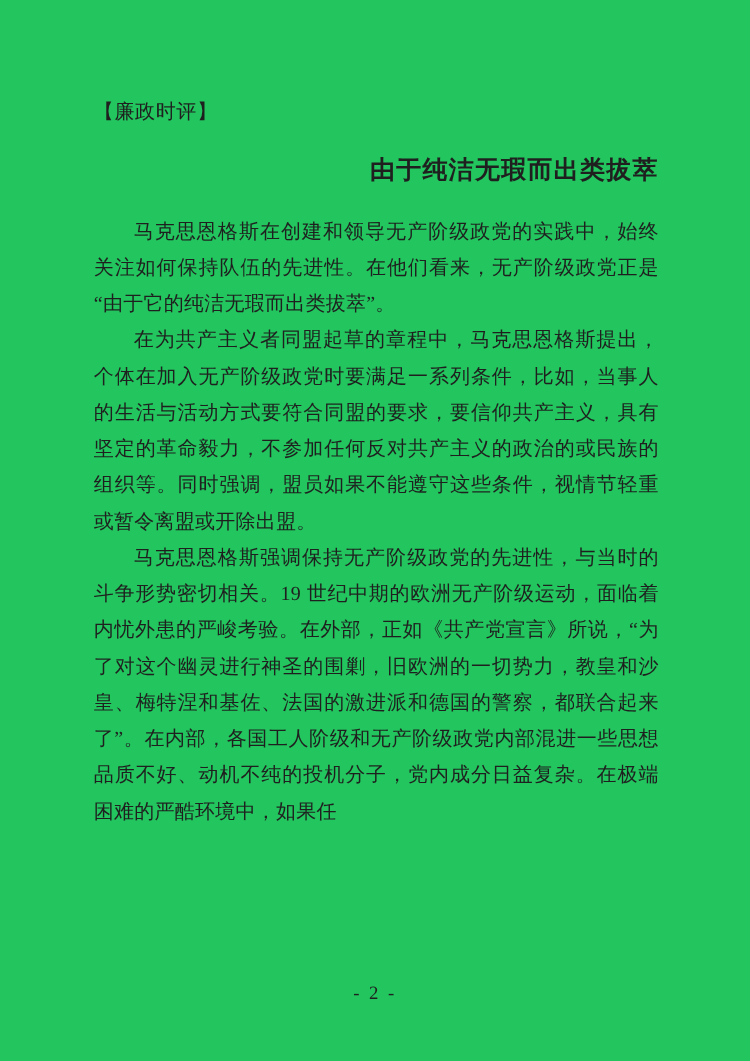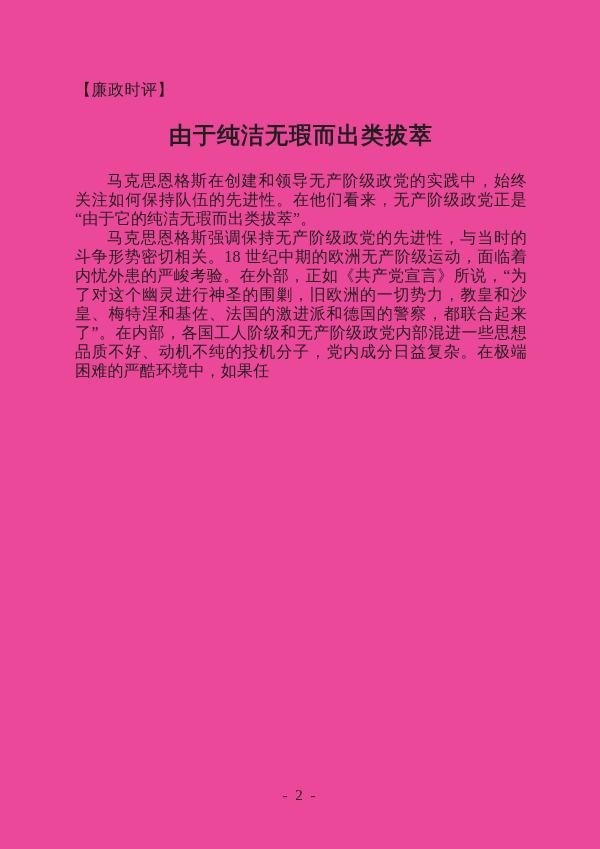--- a/index.html
+++ b/index.html
@@ -5,45 +5,45 @@
   html, body {
     margin: 0;
     padding: 0;
     background: #ffffff;
   }
   .page {
     position: relative;
     width: 600px;
     height: 849px;
     margin: 0 auto;
-    background: #ec4899;
+    background: #22c55e;
     box-sizing: border-box;
     padding: 80px 73px 0 75px;
     font-family: "Liberation Serif", "DejaVu Serif", serif;
     color: #1f1f1f;
     overflow: hidden;
   }
   .section-tag {
     font-size: 16px;
     line-height: 20px;
     letter-spacing: 0.5px;
     margin: 0;
   }
   .doc-title {
-    font-size: 23px;
+    font-size: 20px;
     font-weight: bold;
-    text-align: center;
+    text-align: right;
     line-height: 26px;
     margin: 23px 0 22px 0;
     letter-spacing: 1px;
   }
   .doc-body p {
     margin: 0;
     font-size: 16px;
-    line-height: 19px;
+    line-height: 29px;
     text-align: justify;
     text-indent: 2em;
     letter-spacing: 0.2px;
     word-break: break-all;
   }
   .page-number {
     position: absolute;
     left: 0;
     top: 786px;
     width: 100%;
@@ -57,17 +57,18 @@
 </head>
 <body>
 
 <div class="page">
   <div class="section-tag">【廉政时评】</div>
 
   <h1 class="doc-title">由于纯洁无瑕而出类拔萃</h1>
 
   <div class="doc-body">
     <p>马克思恩格斯在创建和领导无产阶级政党的实践中，始终关注如何保持队伍的先进性。在他们看来，无产阶级政党正是“由于它的纯洁无瑕而出类拔萃”。</p>
-    <p>马克思恩格斯强调保持无产阶级政党的先进性，与当时的斗争形势密切相关。18 世纪中期的欧洲无产阶级运动，面临着内忧外患的严峻考验。在外部，正如《共产党宣言》所说，“为了对这个幽灵进行神圣的围剿，旧欧洲的一切势力，教皇和沙皇、梅特涅和基佐、法国的激进派和德国的警察，都联合起来了”。在内部，各国工人阶级和无产阶级政党内部混进一些思想品质不好、动机不纯的投机分子，党内成分日益复杂。在极端困难的严酷环境中，如果任</p>
+    <p>在为共产主义者同盟起草的章程中，马克思恩格斯提出，个体在加入无产阶级政党时要满足一系列条件，比如，当事人的生活与活动方式要符合同盟的要求，要信仰共产主义，具有坚定的革命毅力，不参加任何反对共产主义的政治的或民族的组织等。同时强调，盟员如果不能遵守这些条件，视情节轻重或暂令离盟或开除出盟。</p>
+    <p>马克思恩格斯强调保持无产阶级政党的先进性，与当时的斗争形势密切相关。19 世纪中期的欧洲无产阶级运动，面临着内忧外患的严峻考验。在外部，正如《共产党宣言》所说，“为了对这个幽灵进行神圣的围剿，旧欧洲的一切势力，教皇和沙皇、梅特涅和基佐、法国的激进派和德国的警察，都联合起来了”。在内部，各国工人阶级和无产阶级政党内部混进一些思想品质不好、动机不纯的投机分子，党内成分日益复杂。在极端困难的严酷环境中，如果任</p>
   </div>
 
   <div class="page-number">- 2 -</div>
 </div>
 
 </body></html>

